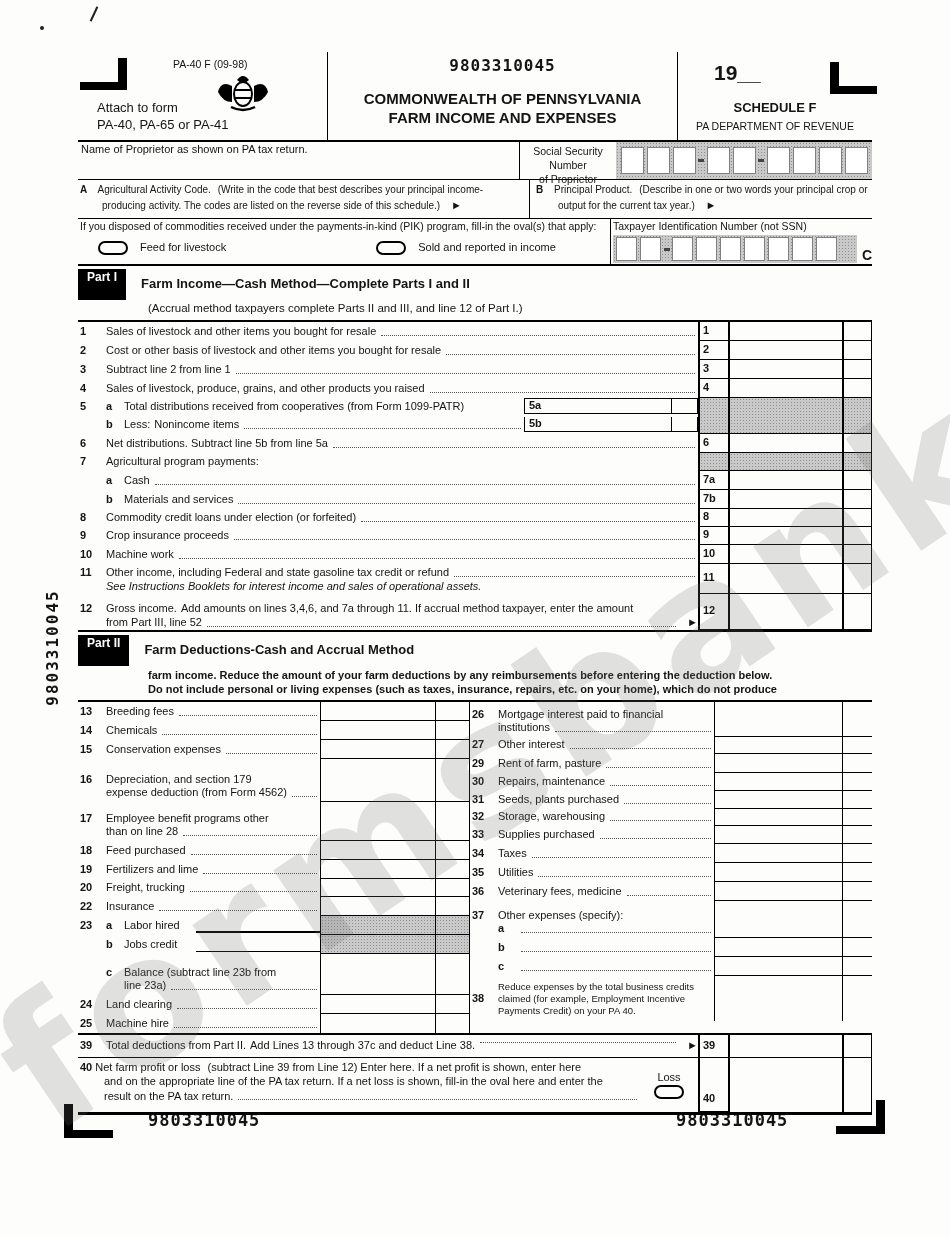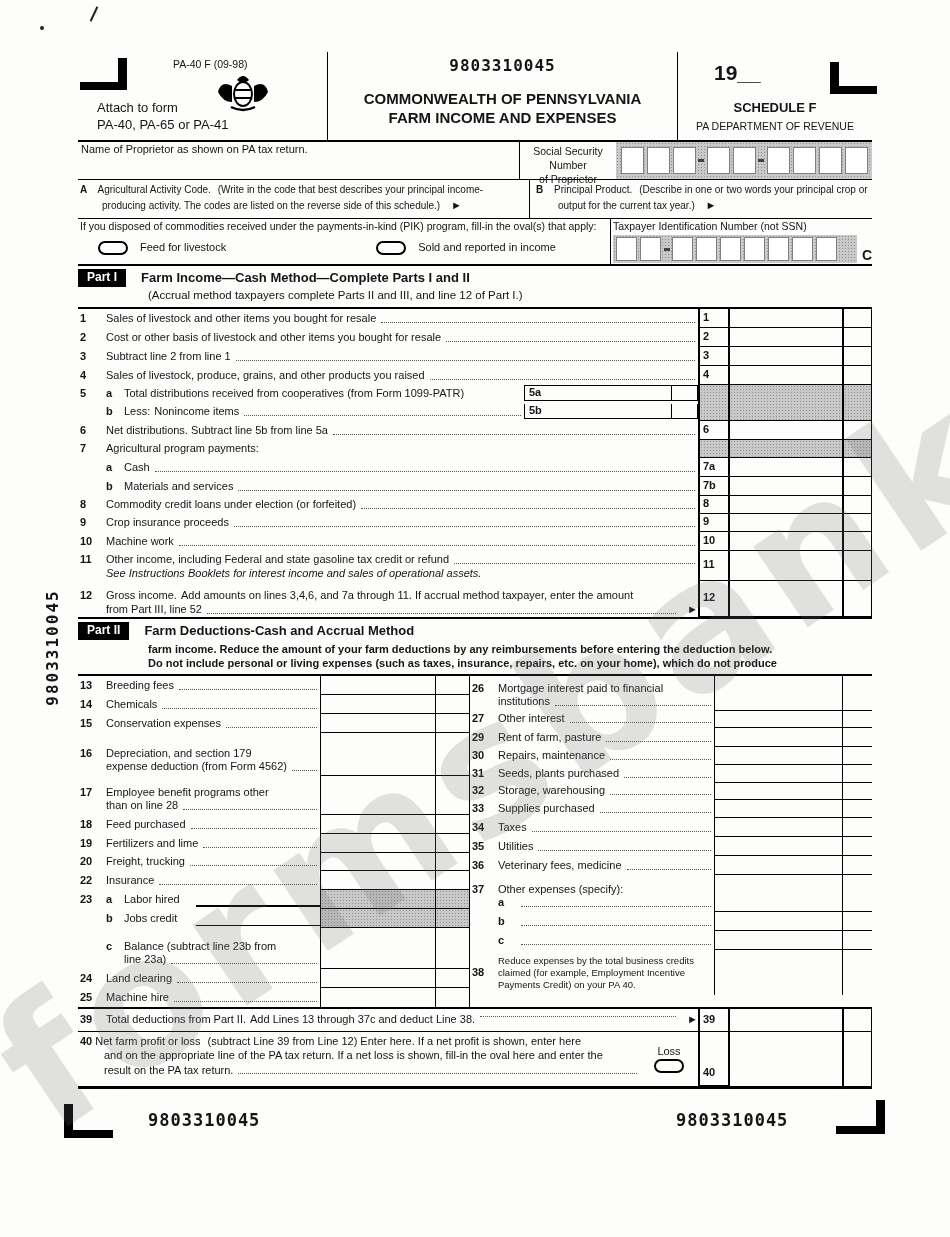--- a/index.html
+++ b/index.html
@@ -63,21 +63,21 @@
   .ovalrow{display:flex;align-items:center;margin-top:8px;font-size:11px;}
   .oval{display:inline-block;width:26px;height:10px;border:2px solid #000;border-radius:8px;flex:none;}
   .ov1{margin-left:18px;margin-right:12px;} .ov2{margin-left:150px;margin-right:12px;}
   .tin-cell{width:244px;border-left:1.5px solid #000;padding:1px 2px;}
   .tin-label{font-size:10.5px;}
   .tinstrip{display:flex;align-items:center;margin-top:2px;padding:2px 2px;}
   .tin-suffix{font-size:14px;font-weight:bold;margin-left:3px;}
   
   .phdr{border-bottom:2.5px solid #000;padding:3px 0 4px;}
   .ptag{display:inline-block;background:#000;color:#fff;font-weight:bold;font-size:12px;
-        padding:1px 9px 2px;margin-right:12px;vertical-align:middle;}
+        padding:1px 9px 15px;margin-right:12px;vertical-align:middle;}
   .ptitle{font-weight:bold;font-size:13px;vertical-align:middle;}
   .psub{margin-left:70px;font-size:11.5px;margin-top:1px;}
   .pnote{margin-left:70px;font-weight:bold;font-size:11px;margin-top:2px;line-height:1.3;}
   
   .p1body{border-bottom:2.5px solid #000;}
   .r{display:flex;align-items:stretch;}
   .lab{flex:1;display:flex;align-items:flex-end;padding-bottom:2px;min-width:0;}
   .lab2{flex:1;display:flex;flex-direction:column;justify-content:flex-end;min-width:0;}
   .line{display:flex;align-items:flex-end;}
   .lnum{width:26px;font-weight:bold;flex:none;padding-left:2px;}

